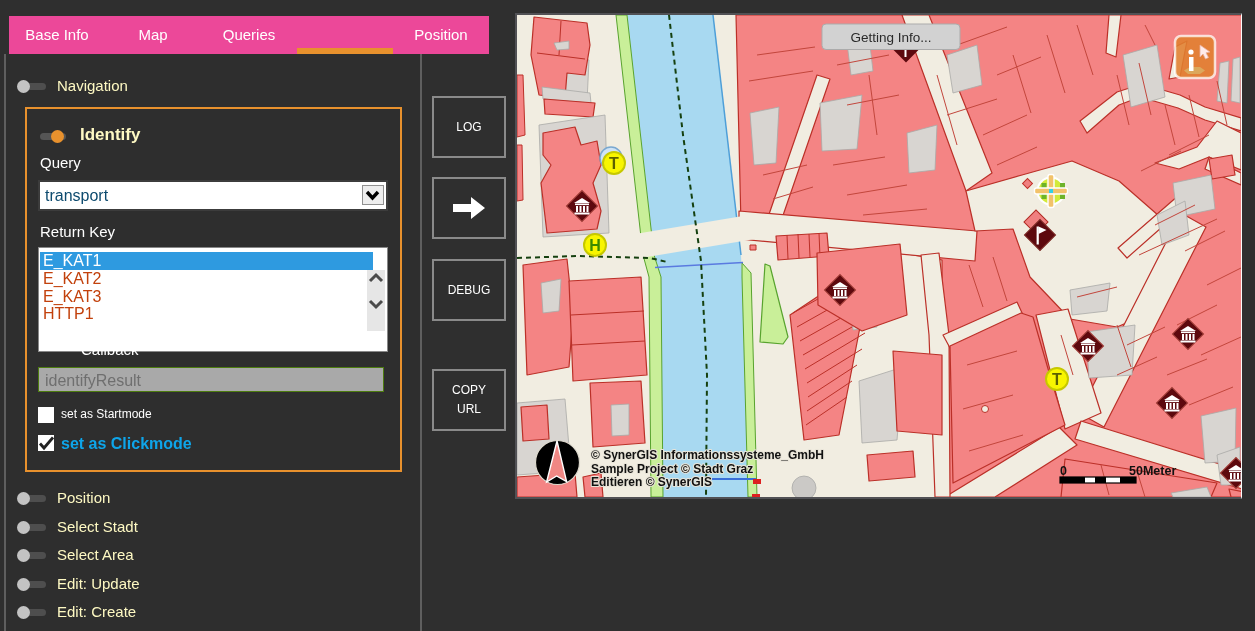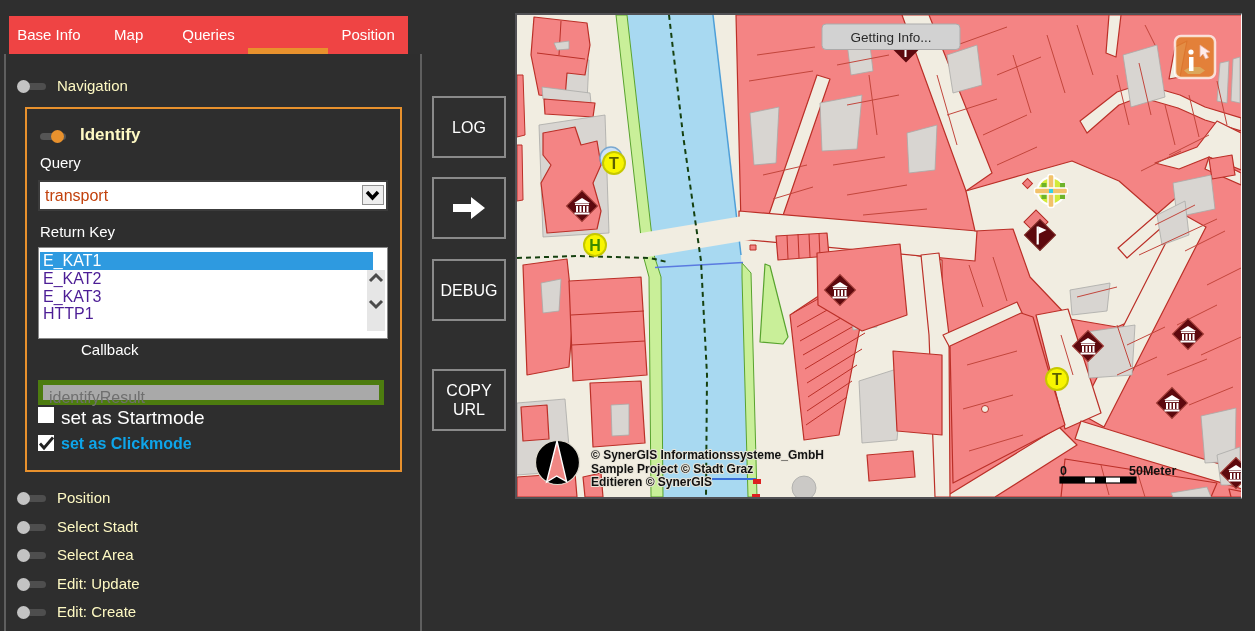--- a/index.html
+++ b/index.html
@@ -1,37 +1,37 @@
 <!DOCTYPE html>
 <html><head>
 <meta charset="utf-8">
 <style>
   html,body{margin:0;padding:0;}
   body{width:1255px;height:631px;background:#2f2f2f;font-family:"Liberation Sans",sans-serif;position:relative;overflow:hidden;}
   .abs{position:absolute;}
   
-  #tabbar{left:9px;top:16px;width:399px;height:38px;background:#ef4444;display:flex;}
+  #tabbar{left:9px;top:16px;width:480px;height:38px;background:#ec4899;display:flex;}
   .tab{flex:1;color:#fff;font-size:15px;line-height:38px;text-align:center;}
   .tab.active{background:#E8912D;font-weight:bold;margin-top:32px;}
   
   #panel{left:4px;top:54px;width:418px;height:577px;background:#2e2e2e;border-left:2px solid #5f5f5f;border-right:2px solid #5f5f5f;box-sizing:border-box;}
   .togglerow{position:absolute;height:16px;}
   .track{position:absolute;width:26px;height:7px;border-radius:4px;background:#4e4e4e;top:5px;left:3px;}
   .knob{position:absolute;width:13px;height:13px;border-radius:50%;top:2px;}
   .knob.off{background:#c3c3c3;left:0px;}
   .knob.on{background:#E8912D;left:14px;}
   .tlabel{position:absolute;left:40px;top:0px;color:#fef9c3;font-size:15px;line-height:16px;white-space:nowrap;}
   
   #idbox{left:25px;top:107px;width:373px;height:361px;border:2px solid #E8912D;}
   .flabel{position:absolute;color:#fff;font-size:15px;}
   .wbox{position:absolute;background:#fff;box-sizing:border-box;}
   
   .cb{position:absolute;width:16px;height:16px;background:#fff;}
   
-  .sbtn{position:absolute;left:432px;width:74px;height:62px;border:2px solid #8a8a8a;box-sizing:border-box;color:#fff;font-size:16px;display:flex;align-items:center;justify-content:center;text-align:center;line-height:19px;}
+  .sbtn{position:absolute;left:432px;width:74px;height:62px;border:2px solid #8a8a8a;box-sizing:border-box;color:#fff;font-size:12px;display:flex;align-items:center;justify-content:center;text-align:center;line-height:19px;}
 </style>
 </head>
 <body>
   <div class="abs" id="tabbar">
     <div class="tab">Base Info</div>
     <div class="tab">Map</div>
     <div class="tab">Queries</div>
     <div class="tab active">Tools</div>
     <div class="tab">Position</div>
   </div>
@@ -44,46 +44,46 @@
   </div>
 
   <div class="abs" id="idbox"></div>
   <div class="togglerow" style="left:37px;top:128px;">
     <div class="track" style="background:#555;"></div>
     <div class="knob on"></div>
     <div class="tlabel" style="left:35px;font-weight:bold;font-size:17px;top:-1px;margin-left:8px;">Identify</div>
   </div>
   <div class="flabel" style="left:40px;top:154px;">Query</div>
   <div class="wbox" id="selbox" style="left:38px;top:180px;width:350px;height:31px;border:2px solid #3c3c3c;">
-    <span style="position:absolute;left:5px;top:5px;font-size:16px;color:#c2410c;">transport</span>
+    <span style="position:absolute;left:5px;top:5px;font-size:16px;color:#0c4a6e;">transport</span>
     <span style="position:absolute;right:2px;top:3px;width:22px;height:20px;background:#ededed;border:1px solid #909090;box-sizing:border-box;">
       <svg width="15" height="11" style="position:absolute;left:2px;top:4px;" viewBox="0 0 15 11">
         <polyline points="2,2 7.5,8 13,2" fill="none" stroke="#000" stroke-width="3.4"></polyline>
       </svg>
     </span>
   </div>
   <div class="flabel" style="left:40px;top:223px;">Return Key</div>
-  <div class="wbox" id="listbox" style="left:38px;top:247px;width:350px;height:92px;border:1px solid #888;">
+  <div class="wbox" id="listbox" style="left:38px;top:247px;width:350px;height:105px;border:1px solid #888;">
     <div style="position:absolute;left:1px;top:4px;width:330px;height:17.5px;background:#2e9ae0;color:#fff;font-size:16px;line-height:17px;padding-left:3px;">E_KAT1</div>
-    <div style="position:absolute;left:4px;top:22px;color:#4c1d95;font-size:16px;line-height:17.5px;">E_KAT2<br>E_KAT3<br>HTTP1</div>
+    <div style="position:absolute;left:4px;top:22px;color:#c2410c;font-size:16px;line-height:17.5px;">E_KAT2<br>E_KAT3<br>HTTP1</div>
     <div style="position:absolute;right:2px;top:22px;width:18px;height:61px;background:#e6e6e6;">
       <svg width="16" height="12" style="position:absolute;left:1px;top:2px;" viewBox="0 0 16 12">
         <polyline points="2,9 8,3 14,9" fill="none" stroke="#4a4a4a" stroke-width="3"></polyline>
       </svg>
       <svg width="16" height="12" style="position:absolute;left:1px;top:28px;" viewBox="0 0 16 12">
         <polyline points="2,3 8,9 14,3" fill="none" stroke="#4a4a4a" stroke-width="3"></polyline>
       </svg>
     </div>
   </div>
   <div class="flabel" style="left:39px;top:341px;margin-left:42px;">Callback</div>
-  <div class="wbox" style="left:38px;top:380px;width:346px;height:25px;background:#a9a9a9;border:5px solid #4d7c0f;">
+  <div class="wbox" style="left:38px;top:367px;width:346px;height:25px;background:#a9a9a9;border:1px solid #4d7c0f;">
     <span style="position:absolute;left:6px;top:4px;font-size:16px;color:#6f6f6f;">identifyResult</span>
   </div>
   <div class="cb" style="left:38px;top:407px;"></div>
-  <div class="flabel" style="left:61px;top:407px;font-size:19px;">set as Startmode</div>
+  <div class="flabel" style="left:61px;top:407px;font-size:12px;">set as Startmode</div>
   <div class="cb" style="left:38px;top:435px;">
     <svg width="16" height="16" viewBox="0 0 16 16" style="position:absolute;left:0;top:0;">
       <polyline points="2,8.5 6,13 15,2.5" fill="none" stroke="#222" stroke-width="2.8"></polyline>
     </svg>
   </div>
   <div class="flabel" style="left:61px;top:435px;font-size:16px;color:#0ea5e9;font-weight:bold;">set as Clickmode</div>
 
   <div class="togglerow" style="left:17px;top:490px;">
     <div class="track"></div>
     <div class="knob off"></div>

